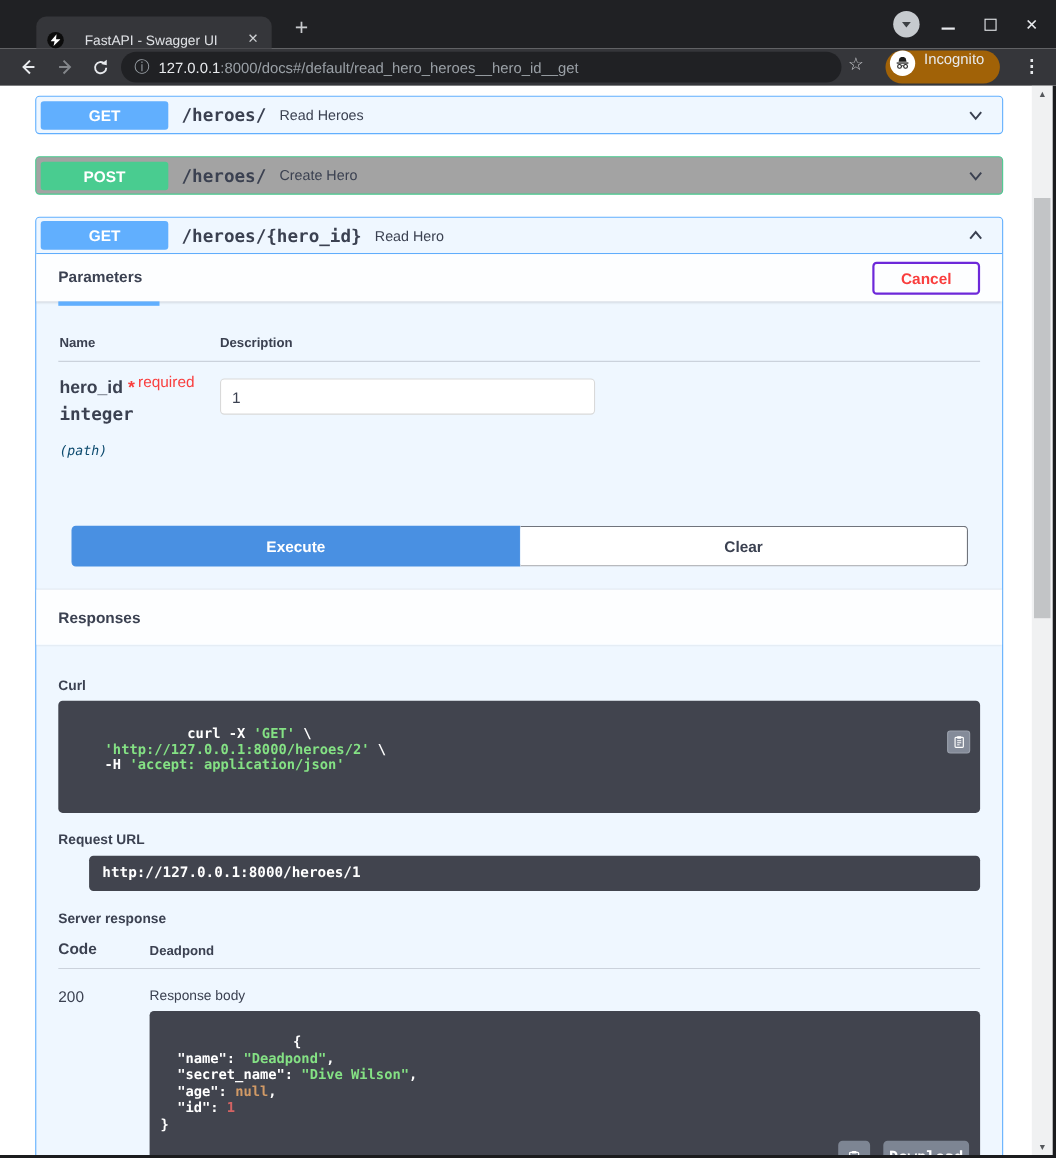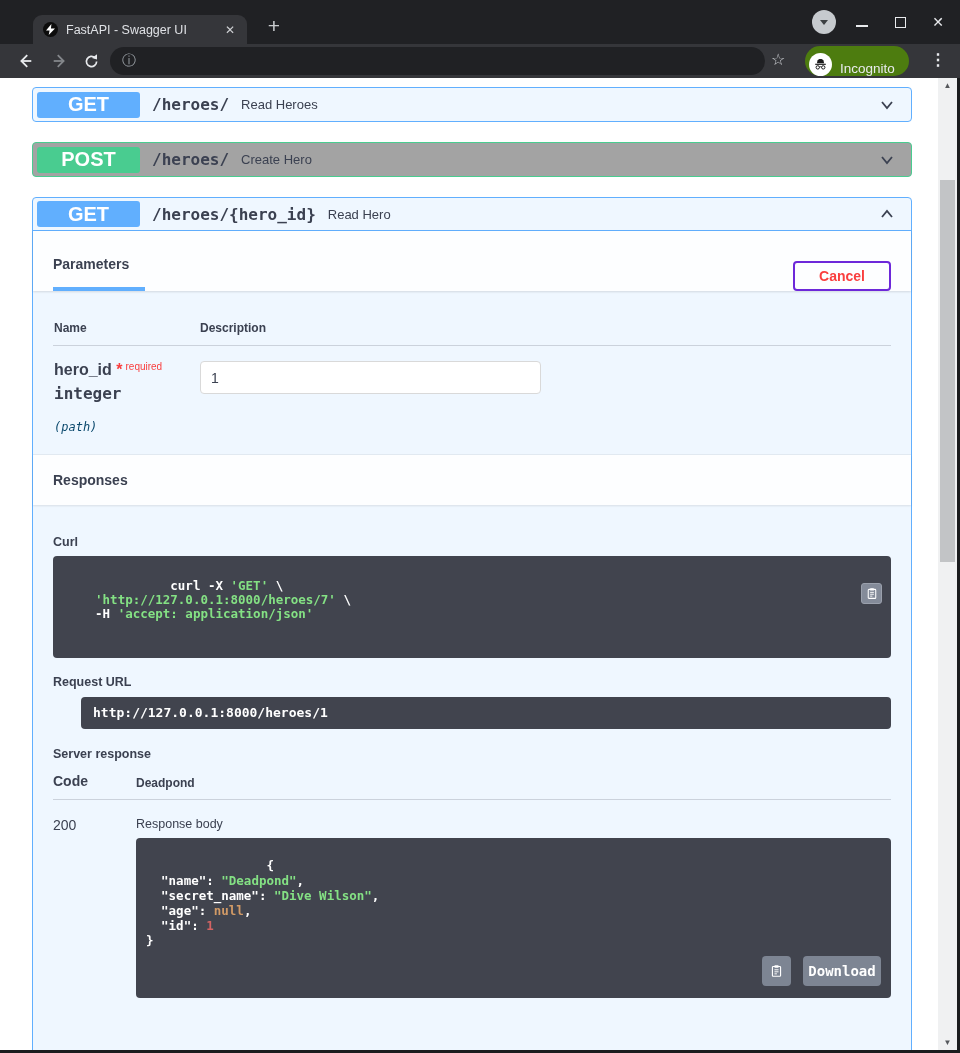--- a/index.html
+++ b/index.html
@@ -3,21 +3,21 @@
 <meta charset="utf-8">
 <style>
   * { margin:0; padding:0; box-sizing:border-box; }
   html,body { background:#555; }
   .window { position:relative; width:960px; height:1053px; background:#fff; overflow:hidden;
             font-family:"Liberation Sans", sans-serif; }
 
   
   .tabstrip { position:relative; height:44px; background:#202124; }
   .tab { position:absolute; left:33px; top:15px; width:214px; height:29px; background:#35363a;
-         border-radius:9px 9px 0 0; display:flex; align-items:center; padding:0 8px 0 10px; }
+         border-radius:9px 9px 0 0; display:flex; align-items:flex-end; padding:0 8px 0 10px;gap:11px; }
   .favicon { width:15px; height:15px; border-radius:50%; background:#0c0c0c; display:flex;
              align-items:center; justify-content:center; flex:0 0 auto; }
   .tab-title { color:#dfe1e5; font-size:12.5px; margin-left:8px; flex:1; white-space:nowrap;
                overflow:hidden; }
   .tab-close { color:#cfd1d4; font-size:12px; padding:2px 4px; cursor:default; }
   .newtab { position:absolute; left:260px; top:13px; color:#c8cacd; font-size:21px; font-weight:300;
             width:28px; height:28px; text-align:center; line-height:26px; }
   .winctl { position:absolute; top:0; right:10px; height:44px; display:flex; align-items:center; gap:14px; }
   .circle-btn { width:24px; height:24px; border-radius:50%; background:#c6cace; display:flex;
                 align-items:center; justify-content:center; }
@@ -31,22 +31,22 @@
   .toolbar { position:relative; height:34px; background:#35363a; }
   .navicon { position:absolute; top:5px; width:24px; height:24px; display:flex; align-items:center;
              justify-content:center; }
   .urlbar { position:absolute; left:110px; top:3px; width:655px; height:28px; background:#202124;
             border-radius:14px; display:flex; align-items:center; padding:0 12px; }
   .info-icon { color:#9aa0a6; font-size:14px; margin-right:8px; }
   .url-text { font-size:13.5px; white-space:nowrap; overflow:hidden; }
   .url-host { color:#e8eaed; }
   .url-rest { color:#9aa0a6; }
   .star { position:absolute; left:771px; top:8px; color:#ced0d4; font-size:16px; line-height:16px; }
-  .incog { position:absolute; left:805px; top:2px; height:30px; background:#4d7c0f; border-radius:15px;
-           display:flex; align-items:flex-end; padding:0 14px 0 4px; }
+  .incog { position:absolute; left:805px; top:2px; height:30px; background:#a16207; border-radius:15px;
+           display:flex; align-items:flex-start; padding:0 14px 0 4px; }
   .incog-circle { width:23px; height:23px; border-radius:50%; background:#fff; display:flex;
                   align-items:center; justify-content:center; margin-right:8px; }
   .incog-label { color:#e8eaed; font-size:13.5px; }
   .dots { position:absolute; left:930px; top:6px; color:#e8eaed; font-size:16px; font-weight:bold;
           width:16px; text-align:center; }
 
   
   .content { position:absolute; top:78px; left:0; right:0; bottom:0; background:#fff; overflow:hidden; }
   .frame-right { position:absolute; right:0; top:78px; width:3px; bottom:0; background:#1b1c1e; z-index:60; }
   .frame-bottom { position:absolute; left:0; right:0; bottom:0; height:3px; background:#1b1c1e; z-index:61; }
@@ -55,45 +55,45 @@
   .sb-up { top:3px; } .sb-down { bottom:3px; }
   .sb-thumb { position:absolute; left:2px; right:2px; top:102px; height:382px; background:#c2c4c6; }
 
   
   .swagger { position:absolute; top:0; left:32px; width:880px; bottom:0; padding-top:9px; }
   .opblock { border:1px solid; border-radius:4px; margin-bottom:20px; }
   .opblock.get { background:#eff7ff; border-color:#61affe; }
   .opblock.post { background:#a3a3a3; border-color:#49cc90; }
   .opblock-summary { display:flex; align-items:center; height:33px; padding:0 14px 0 4px; }
   .open .opblock-summary { border-bottom:1px solid #61affe; }
-  .method-badge { width:103px; height:26px; border-radius:3px; color:#fff; font-weight:bold; font-size:20px;
+  .method-badge { width:116px; height:26px; border-radius:3px; color:#fff; font-weight:bold; font-size:14px;
                   display:flex; align-items:center; justify-content:center; }
   .get .method-badge { background:#61affe; }
   .post .method-badge { background:#49cc90; }
   .path { font-family:"DejaVu Sans Mono", monospace; font-weight:bold; font-size:16px; color:#3b4151;
           margin-left:12px; }
   .summary-desc { font-size:13px; color:#3b4151; margin-left:12px; }
   .chevron { margin-left:auto; display:flex; }
 
-  .section-header { background:rgba(255,255,255,.85); box-shadow:0 1px 2px rgba(0,0,0,.12); height:60px;
-                    display:flex; align-items:flex-end; padding:0 20px; }
+  .section-header { background:rgba(255,255,255,.85); box-shadow:0 1px 2px rgba(0,0,0,.12); height:43px;
+                    display:flex; align-items:center; padding:0 20px; }
   .tab-item { height:50px; display:flex; align-items:center; padding-right:16px; font-size:14px;
               font-weight:bold; color:#3b4151; border-bottom:4px solid #61affe; }
   .cancel-btn { margin-left:auto; background:transparent; border:2px solid #6d28d9; color:#f93e3e;
                 border-radius:4px; font-weight:bold; font-size:14px; font-family:inherit;
                 padding:5px 24px; height:30px; line-height:16px; }
 
   .params-section { padding:24px 20px 0; }
   .table-head { display:flex; font-size:12px; font-weight:bold; color:#3b4151; padding:6px 0 10px 1px;
                 border-bottom:1px solid rgba(59,65,81,.2); }
   .col-name { width:146px; }
   .param-row { display:flex; padding:15px 0 0 1px; }
   .param-name { font-size:16px; font-weight:bold; color:#3b4151; }
   .req-star { color:#f93e3e; }
-  .req-word { color:#f93e3e; font-size:10px; position:relative; top:-5px; margin-left:3px; font-weight:normal; }
+  .req-word { color:#f93e3e; font-size:14px; position:relative; top:-5px; margin-left:3px; font-weight:normal; }
   .param-type { font-family:"DejaVu Sans Mono", monospace; font-weight:bold; font-size:16px; color:#3b4151;
                 margin-top:5px; }
   .param-in { font-family:"DejaVu Sans Mono", monospace; font-style:italic; font-size:12px; color:#0c4a6e;
               margin-top:17px; }
   .param-input { width:341px; height:33px; border:1px solid #d9d9d9; border-radius:4px; padding:0 10px;
                  font-size:14px; color:#3b4151; font-family:inherit; background:#fff; }
 
   .execute-row { display:flex; margin:61px 31px 0 32px; }
   .execute-btn { flex:1; background:#4990e2; border:1px solid #4990e2; color:#fff; font-weight:bold;
                  font-size:14px; font-family:inherit; height:37px; border-radius:4px 0 0 4px; }
@@ -182,20 +182,21 @@
         </svg>
     </span>
     <span class="navicon" style="left:79px">
       <svg width="17" height="17" viewBox="0 0 20 20">
           <path d="M16 10a6 6 0 1 1-1.8-4.3" stroke="#e8eaed" stroke-width="2" fill="none"></path>
           <polygon points="16.5,1.5 16.5,7.5 10.5,6" fill="#e8eaed"></polygon>
         </svg>
     </span>
     <div class="urlbar">
       <span class="info-icon">ⓘ</span>
+      <span class="url-text"><span class="url-host">127.0.0.1</span><span class="url-rest">:8000/docs#/default/read_hero_heroes__hero_id__get</span></span>
     </div>
     <span class="star">☆</span>
     <div class="incog">
       <span class="incog-circle">
         <svg width="15" height="15" viewBox="0 0 24 24">
             <path d="M7.2 5.6 6.2 10h11.6l-1-4.4C16.3 3.8 14.4 3 12 3s-4.3.8-4.8 2.6z" fill="#1c1c1c"></path>
             <rect x="3.5" y="10.8" width="17" height="1.8" fill="#1c1c1c"></rect>
             <circle cx="7.6" cy="16.6" r="2.7" fill="none" stroke="#1c1c1c" stroke-width="1.6"></circle>
             <circle cx="16.4" cy="16.6" r="2.7" fill="none" stroke="#1c1c1c" stroke-width="1.6"></circle>
             <path d="M10.3 16.2c1.1-.9 2.3-.9 3.4 0" fill="none" stroke="#1c1c1c" stroke-width="1.4"></path>
@@ -262,28 +263,32 @@
               <div class="param-name"><span>hero_id</span> <span class="req-star">*</span><span class="req-word">required</span></div>
               <div class="param-type">integer</div>
               <div class="param-in">(path)</div>
             </div>
             <div>
               <input class="param-input" type="text" value="1" style="">
             </div>
           </div>
         </div>
 
+        <div class="execute-row">
+          <button class="execute-btn">Execute</button>
+          <button class="clear-btn">Clear</button>
+        </div>
 
         <div class="responses-band">Responses</div>
 
         <div class="responses-inner">
           <div class="block-label">Curl</div>
           <div class="darkblock curl-block">
             <span><span class="tok-plain">curl -X </span><span class="tok-string">'GET'</span><span class="tok-plain"> \
-  </span><span class="tok-string">'http://127.0.0.1:8000/heroes/7'</span><span class="tok-plain"> \
+  </span><span class="tok-string">'http://127.0.0.1:8000/heroes/2'</span><span class="tok-plain"> \
   -H </span><span class="tok-string">'accept: application/json'</span></span>
             <span class="copy-btn-sm">
               <svg width="12" height="13" viewBox="0 0 16 17">
                   <rect x="3" y="3" width="10" height="12" rx="1" fill="none" stroke="#fff" stroke-width="1.4"></rect>
                   <rect x="5.5" y="1.5" width="5" height="3" rx="0.5" fill="#fff"></rect>
                   <path d="M5.5 7h5M5.5 9.5h5M5.5 12h3" stroke="#fff" stroke-width="1.2"></path>
                 </svg>
             </span>
           </div>
 

